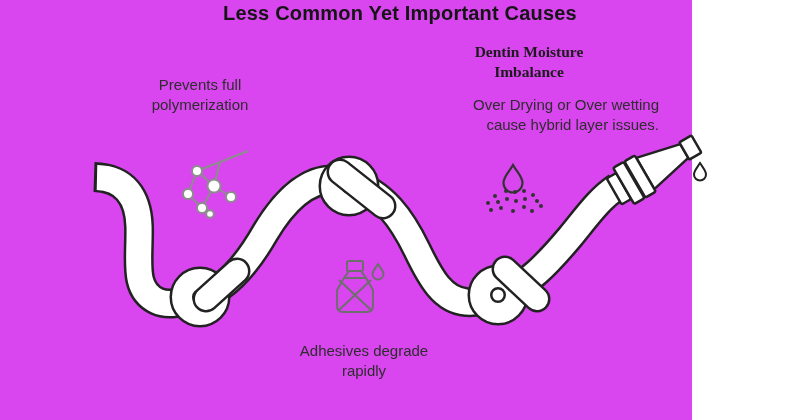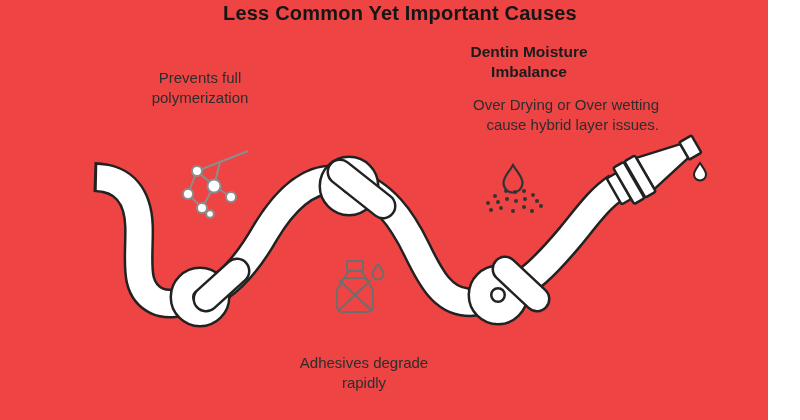--- a/index.html
+++ b/index.html
@@ -1,33 +1,33 @@
 <!DOCTYPE html>
 <html><head>
 <meta charset="utf-8">
 <style>
   html,body{margin:0;padding:0;}
   body{width:800px;height:420px;background:#ffffff;overflow:hidden;
        font-family:"Liberation Sans","DejaVu Sans",sans-serif;}
-  .stage{position:relative;width:768px;height:420px;background:#ef4444;}
+  .stage{position:relative;width:692px;height:420px;background:#d946ef;}
   .stage svg{position:absolute;left:0;top:0;}
   .page-title{position:absolute;left:400px;top:2px;transform:translateX(-50%);
       width:700px;text-align:center;font-size:20px;font-weight:700;color:#151515;
       letter-spacing:.2px;margin:0;white-space:pre-line;}
   .cause{position:absolute;text-align:center;transform:translateX(-50%);}
   .cause h2{margin:0;font-size:15.5px;font-weight:700;color:#1b1b1b;
-      white-space:pre-line;line-height:1.3;}
+      white-space:pre-line;line-height:1.3;font-family:Liberation Serif, serif;}
   .cause p{margin:0;font-size:15px;font-weight:400;color:#2d2d2d;
       white-space:pre-line;line-height:1.32;}
   .cause-left{left:200px;top:58px;width:260px;}
-  .cause-left p{margin-top:10px;}
+  .cause-left p{margin-top:17px;}
   .cause-right{left:529px;top:42px;width:260px;}
   .cause-right p{margin-top:13px;text-align:right;}
   .cause-bottom{left:364px;top:337px;width:260px;}
-  .cause-bottom p{margin-top:16px;}
+  .cause-bottom p{margin-top:4px;}
 </style>
 </head>
 <body>
 
 <div class="stage">
 
   <svg width="800" height="420" viewBox="0 0 800 420">
 
     <g>
       <path d="M 94,177

